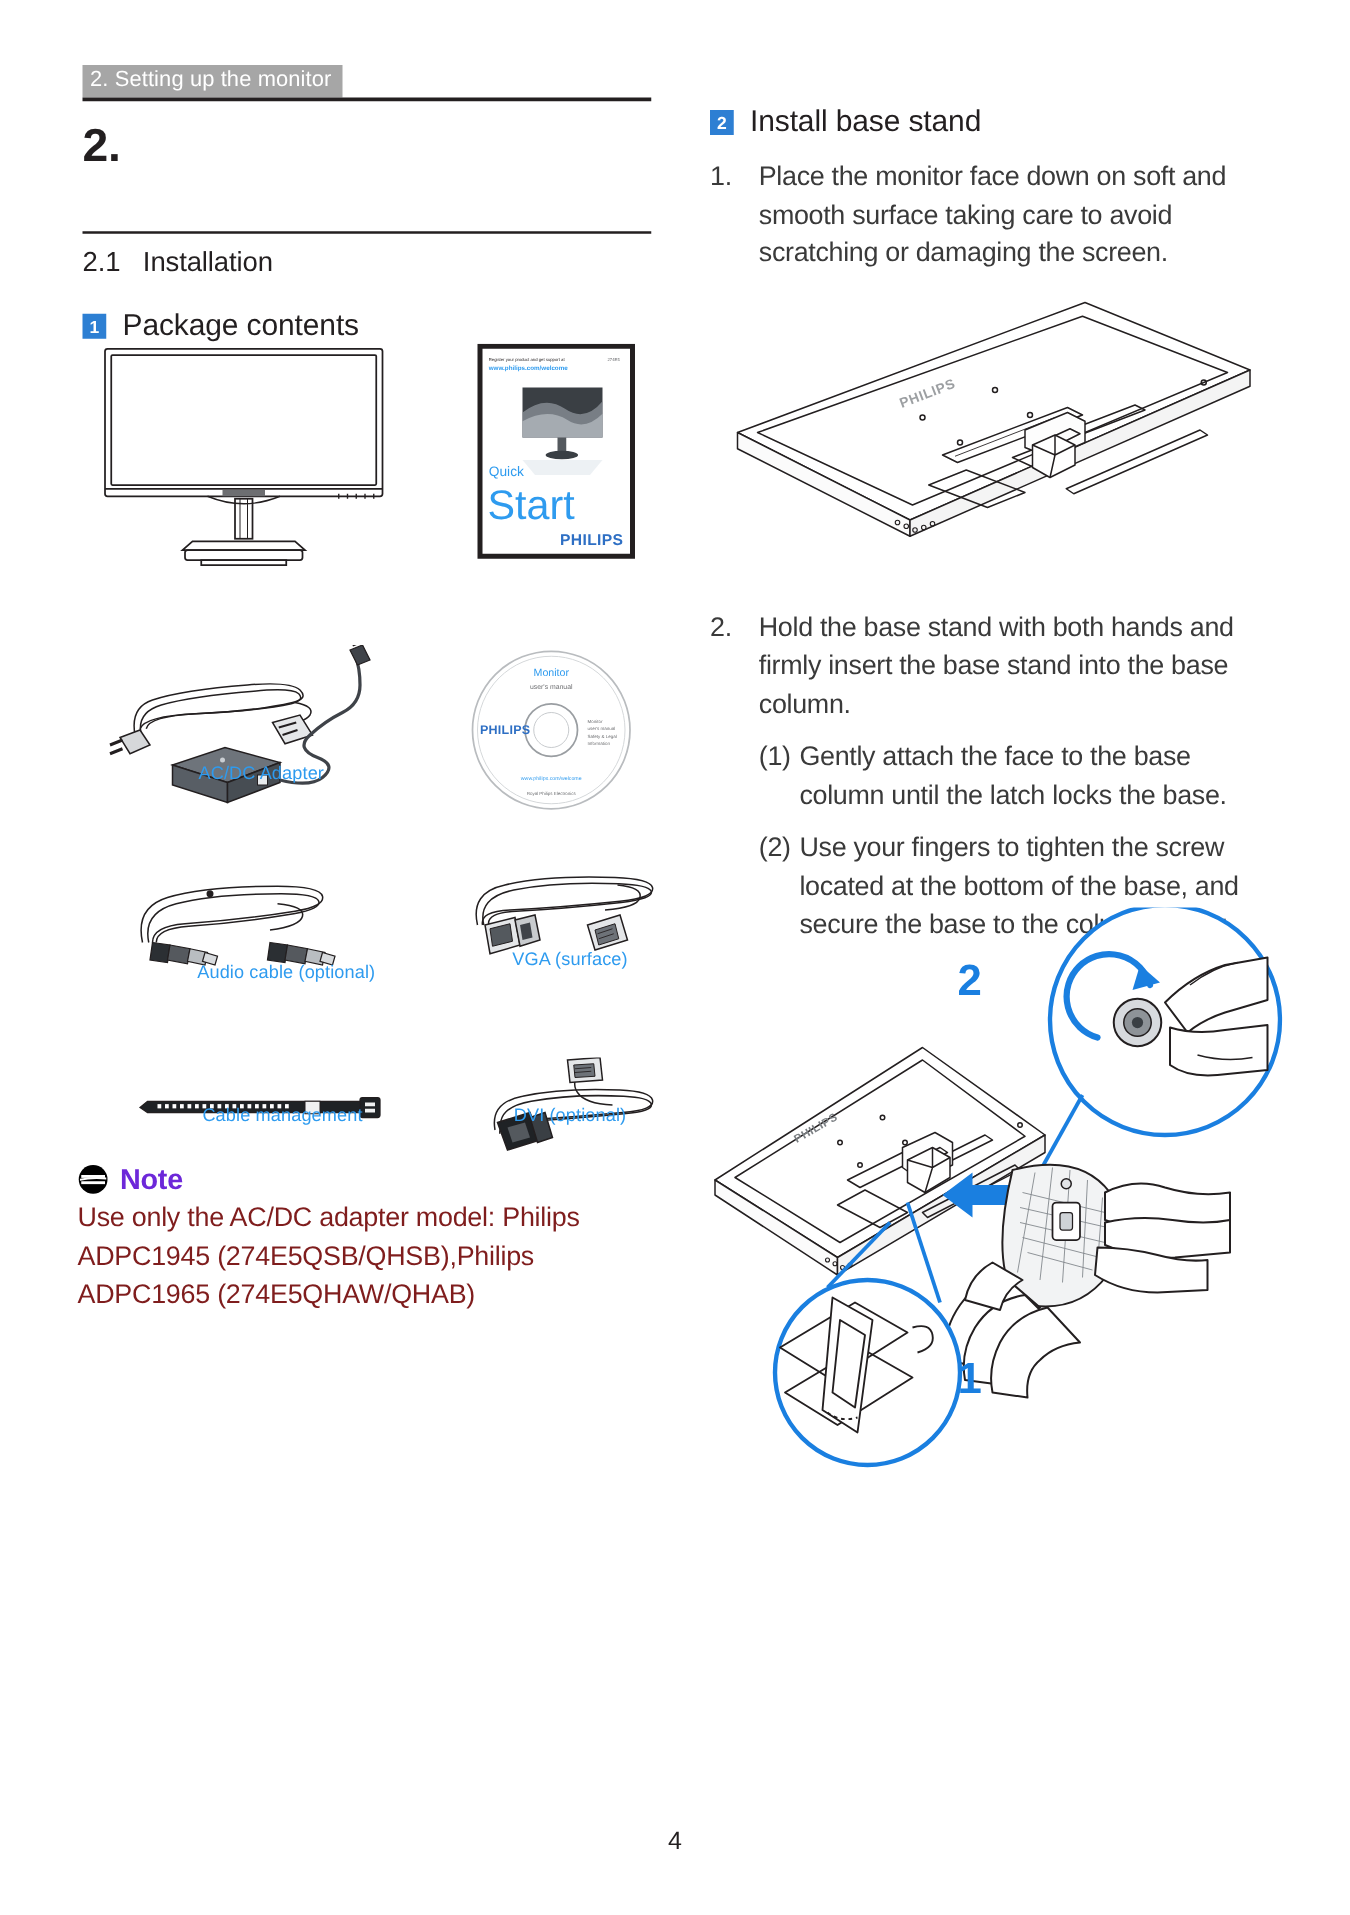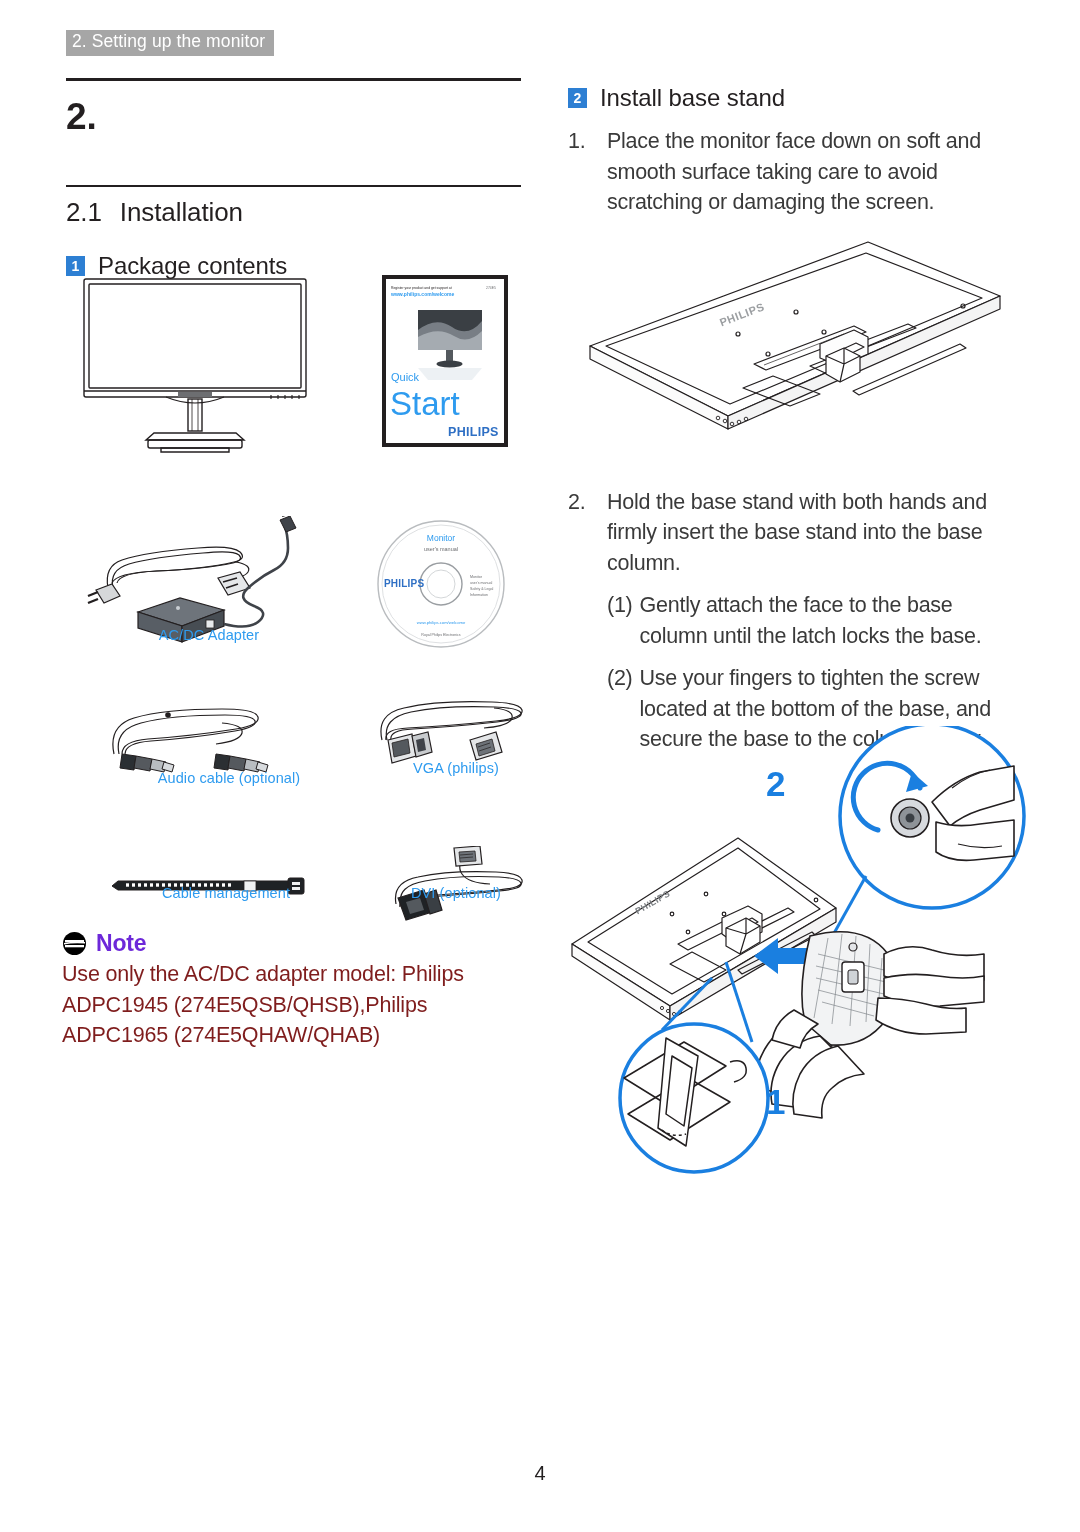--- a/index.html
+++ b/index.html
@@ -17,21 +17,21 @@
   }
   .page {
     position: absolute;
     inset: 0;
   }
 
   
   .running-head {
     position: absolute;
     left: 66px;
-    top: 30px;
+    top: 52px;
     background: #a6a6a6;
     color: #ffffff;
     font-size: 17.5px;
     letter-spacing: 0.1px;
     padding: 3px 9px 5px 6px;
     line-height: 1;
     white-space: nowrap;
   }
 
   
@@ -60,21 +60,21 @@
     font-weight: bold;
     margin: 16px 0 0 0;
     line-height: 1.1;
     letter-spacing: -0.2px;
     display: flex;
     gap: 24px;
   }
   .spacer-40 { height: 47px; }
 
   h2.section {
-    font-size: 26px;
+    font-size: 22px;
     font-weight: normal;
     margin: 10px 0 0 0;
     display: flex;
     gap: 18px;
     letter-spacing: -0.1px;
   }
 
   .numbox-line {
     display: flex;
     align-items: center;
@@ -291,21 +291,21 @@
           <text x="404" y="62">Monitor</text>
           <text x="404" y="68">user's manual</text>
           <text x="404" y="74">Safety &amp; Legal</text>
           <text x="404" y="80">Information</text>
         </g>
         <text x="375" y="108" font-size="4.2" fill="#2e9bef" text-anchor="middle" font-family="'Liberation Sans',sans-serif">www.philips.com/welcome</text>
         <text x="375" y="120" font-size="3.6" fill="#6d6e71" text-anchor="middle" font-family="'Liberation Sans',sans-serif">Royal Philips Electronics</text>
       </g>
     </svg>
 
-    <div class="caption" style="position:absolute; left:48px; top:352px; width:190px;">AC/DC Adapter</div>
+    <div class="caption" style="position:absolute; left:48px; top:336px; width:190px;">AC/DC Adapter</div>
 
     <svg class="fig" width="460" height="108" viewBox="0 0 460 108" style="margin-top:42px">
 
       <g fill="none" stroke="#231f20" stroke-width="1.2">
         <path d="M48 56 q-6 -28 20 -36 q30 -9 88 -9 q34 0 36 8 q2 8 -22 12 q-44 7 -88 10 q-26 2 -26 15"></path>
         <path d="M53 56 q-5 -24 22 -31 q30 -8 84 -8 q28 0 30 6 q2 6 -20 10 q-42 7 -84 10 q-26 2 -26 13"></path>
         <path d="M156 25 q22 2 20 10 q-2 8 -26 11"></path>
         <circle cx="102" cy="17" r="2.2" fill="#231f20"></circle>
       </g>
       <g>
@@ -335,21 +335,21 @@
       <g>
         <path d="M404 42 l26 -8 l6 20 l-26 8 z" fill="#e4e6e8" stroke="#231f20" stroke-width="1.2"></path>
         <path d="M410 46 l16 -5 l3 12 l-16 5 z" fill="#6d7278" stroke="#231f20" stroke-width="0.8"></path>
         <g stroke="#231f20" stroke-width="0.7">
           <path d="M412 49 l12 -4 M413 53 l12 -4"></path>
         </g>
       </g>
     </svg>
 
     <div class="caption" style="position:absolute; left:48px; top:495px; width:230px;">Audio cable (optional)</div>
-    <div class="caption" style="position:absolute; left:300px; top:485px; width:180px;">VGA (philips)</div>
+    <div class="caption" style="position:absolute; left:300px; top:485px; width:180px;">VGA (surface)</div>
 
     <svg class="fig" width="460" height="100" viewBox="0 0 460 100" style="margin-top:40px">
 
       <g>
         <path d="M46 40 l6 -5 l176 0 l0 9 l-176 0 z" fill="#1f2225" stroke="#231f20" stroke-width="1"></path>
         <rect x="58" y="36" width="118" height="6" fill="#1f2225"></rect>
         <g fill="#ffffff">
           <rect x="60" y="37.3" width="3" height="3.4"></rect>
             <rect x="66" y="37.3" width="3" height="3.4"></rect>
           <rect x="72" y="37.3" width="3" height="3.4"></rect>

